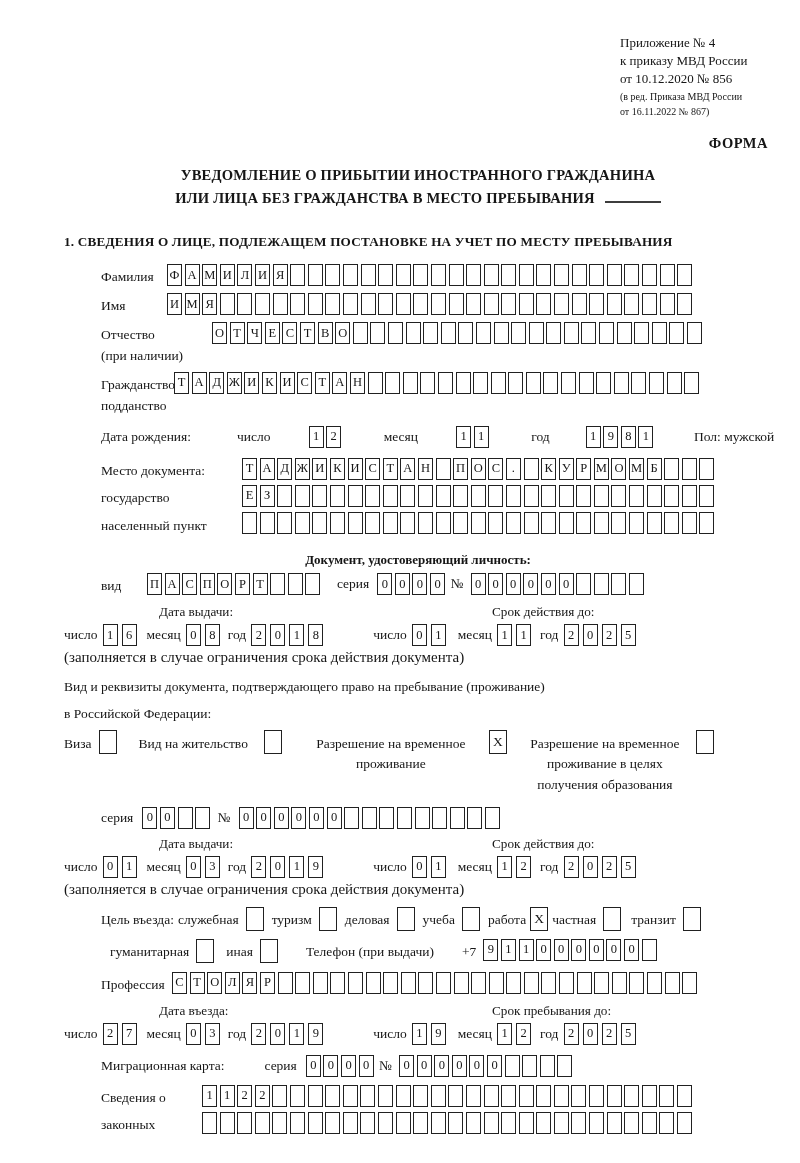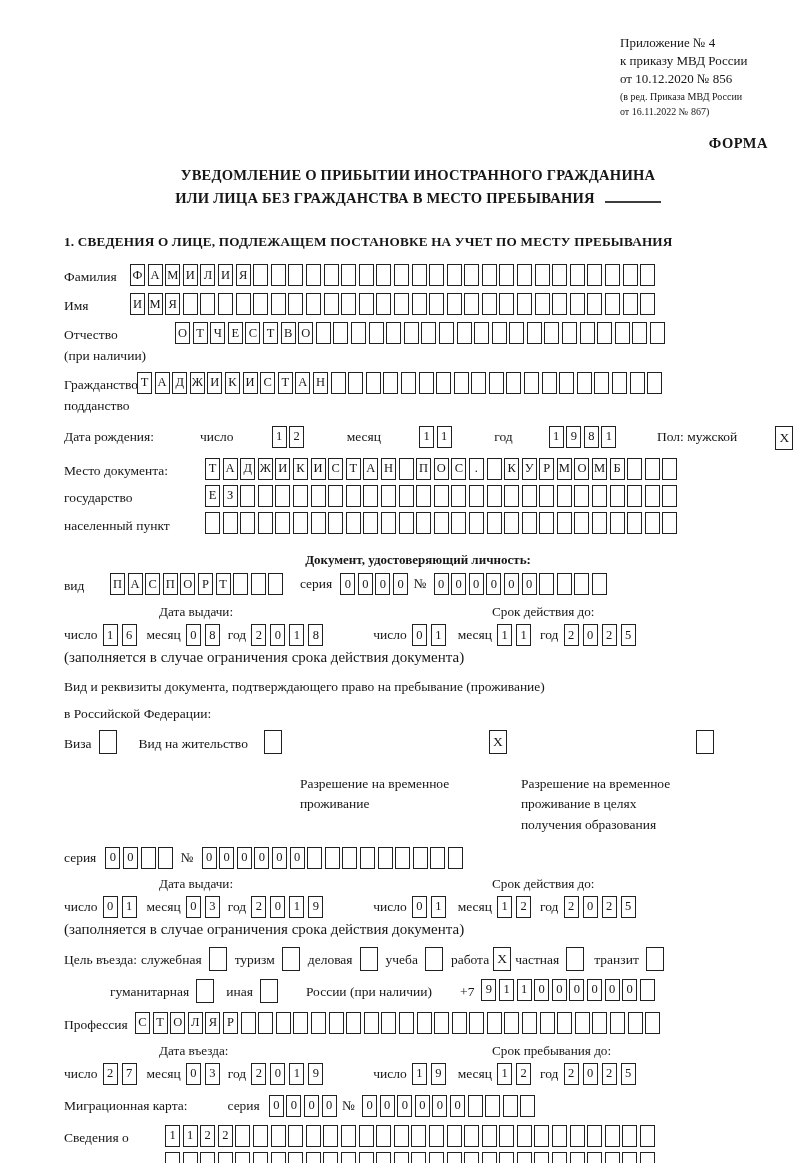--- a/index.html
+++ b/index.html
@@ -14,21 +14,21 @@
   .doc-ref { margin-left:556px; font-size:13px; line-height:1.4; }
   .doc-ref .sub { font-size:10px; line-height:1.5; }
 
   .forma { text-align:right; font-weight:bold; font-size:14.5px; margin:16px 4px 0 0; letter-spacing:.5px; }
 
   .title { text-align:center; font-weight:bold; font-size:14.6px; line-height:1.6; margin-top:12px; letter-spacing:.2px; }
   .blank { display:inline-block; width:56px; border-bottom:2px solid #3d3d3d; height:4px; margin-left:10px; }
 
   .sec-head { font-weight:bold; font-size:13.2px; margin-top:24px; letter-spacing:.2px; }
 
-  .frow { display:flex; align-items:flex-start; margin-top:5px; }
+  .frow { display:flex; align-items:flex-start; margin-top:5px;margin-left:37px; }
   .flabel { font-size:13.5px; flex:none; line-height:1.55; padding-top:3px; }
   .cells { display:flex; flex-wrap:nowrap; flex:none; }
   .cell {
     width:15px; height:22px; flex:none; border:1.6px solid #212121; margin-right:2.6px;
     display:flex; align-items:center; justify-content:center; font-size:12.5px; background:#fff;
   }
   .cbox {
     width:18px; height:24px; flex:none; border:1.6px solid #212121; background:#fff;
     display:inline-flex; align-items:center; justify-content:center; font-size:13.5px;
   }
@@ -44,21 +44,21 @@
   .dgroup .dl { margin-right:5px; }
   .dgroup .cells .cell { margin-right:4px; }
   .note { font-size:15px; text-align:left; margin-top:3px; padding-right:2px; }
 
   .para { font-size:13.5px; margin-top:12px; line-height:1.4; }
   .para2 { font-size:13.5px; margin-top:9px; }
 
   .opt-row { display:flex; align-items:flex-start; margin-top:8px; }
   .opt { display:inline-flex; align-items:flex-start; }
   .opt .flabel { padding-top:4px; }
-  .optlabel { font-size:13.5px; line-height:1.5; padding-top:4px;margin-top:40px; }
+  .optlabel { text-align:center; font-size:13.5px; line-height:1.5; padding-top:4px; }
 
   .bp-label div, .rep-label div { height:27.5px; }
   .stack > .cells { margin-bottom:5px; }
 
   .purpose .dl { padding-top:5px; }
   .purpose .cbox, .opt-row .cbox { margin-left:7px; }
 </style>
 </head>
 <body>
 
@@ -549,21 +549,21 @@
     <span class="cbox"></span>
     <span class="dl" style="margin-left:10px;">транзит</span>
     <span class="cbox"></span>
   </div>
 
   <div class="frow purpose" style="margin-top:8px; margin-left:46px;">
     <span class="dl">гуманитарная</span>
     <span class="cbox"></span>
     <span class="dl" style="margin-left:12px;">иная</span>
     <span class="cbox"></span>
-    <span class="dl" style="margin-left:28px;">России (при наличии)</span>
+    <span class="dl" style="margin-left:28px;">Телефон (при выдачи)</span>
     <span class="dl" style="margin-left:28px;margin-right:7px;">+7</span>
     <div class="cells">
         <span class="cell">9</span>
         <span class="cell">1</span>
         <span class="cell">1</span>
         <span class="cell">0</span>
         <span class="cell">0</span>
         <span class="cell">0</span>
         <span class="cell">0</span>
         <span class="cell">0</span>

